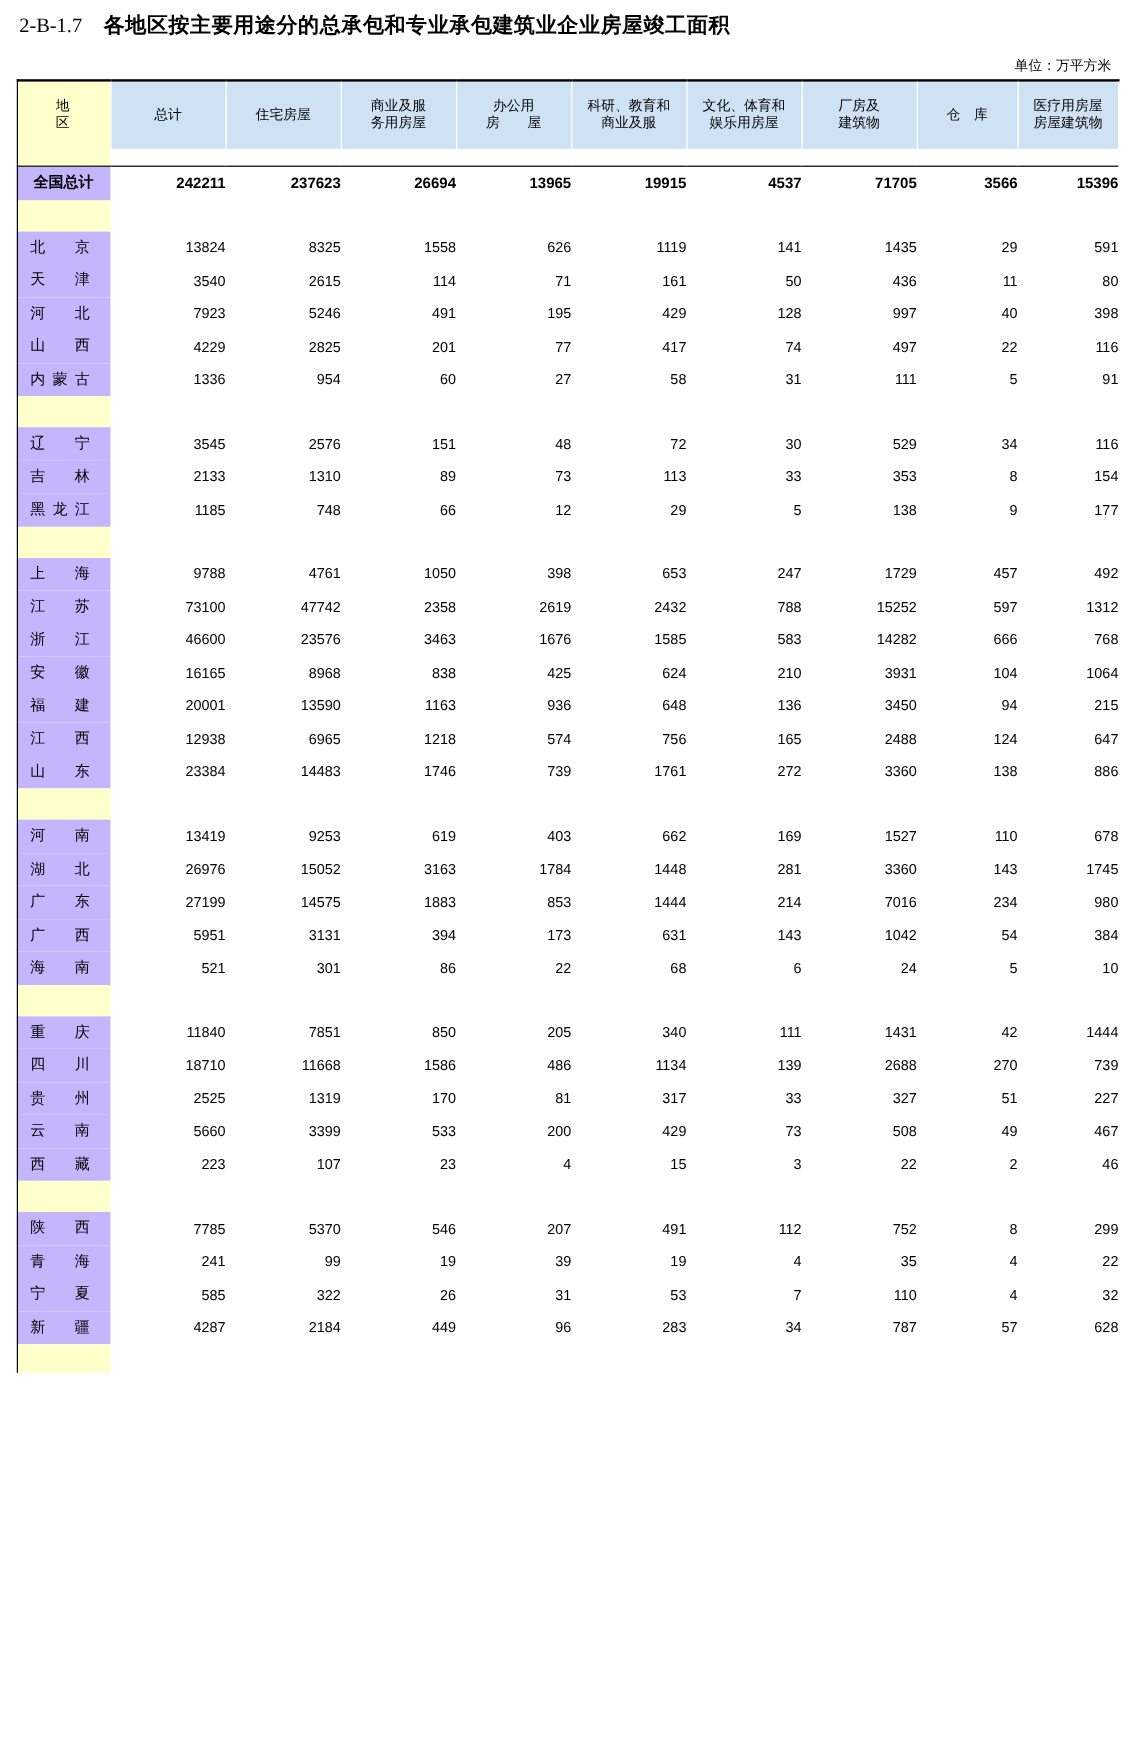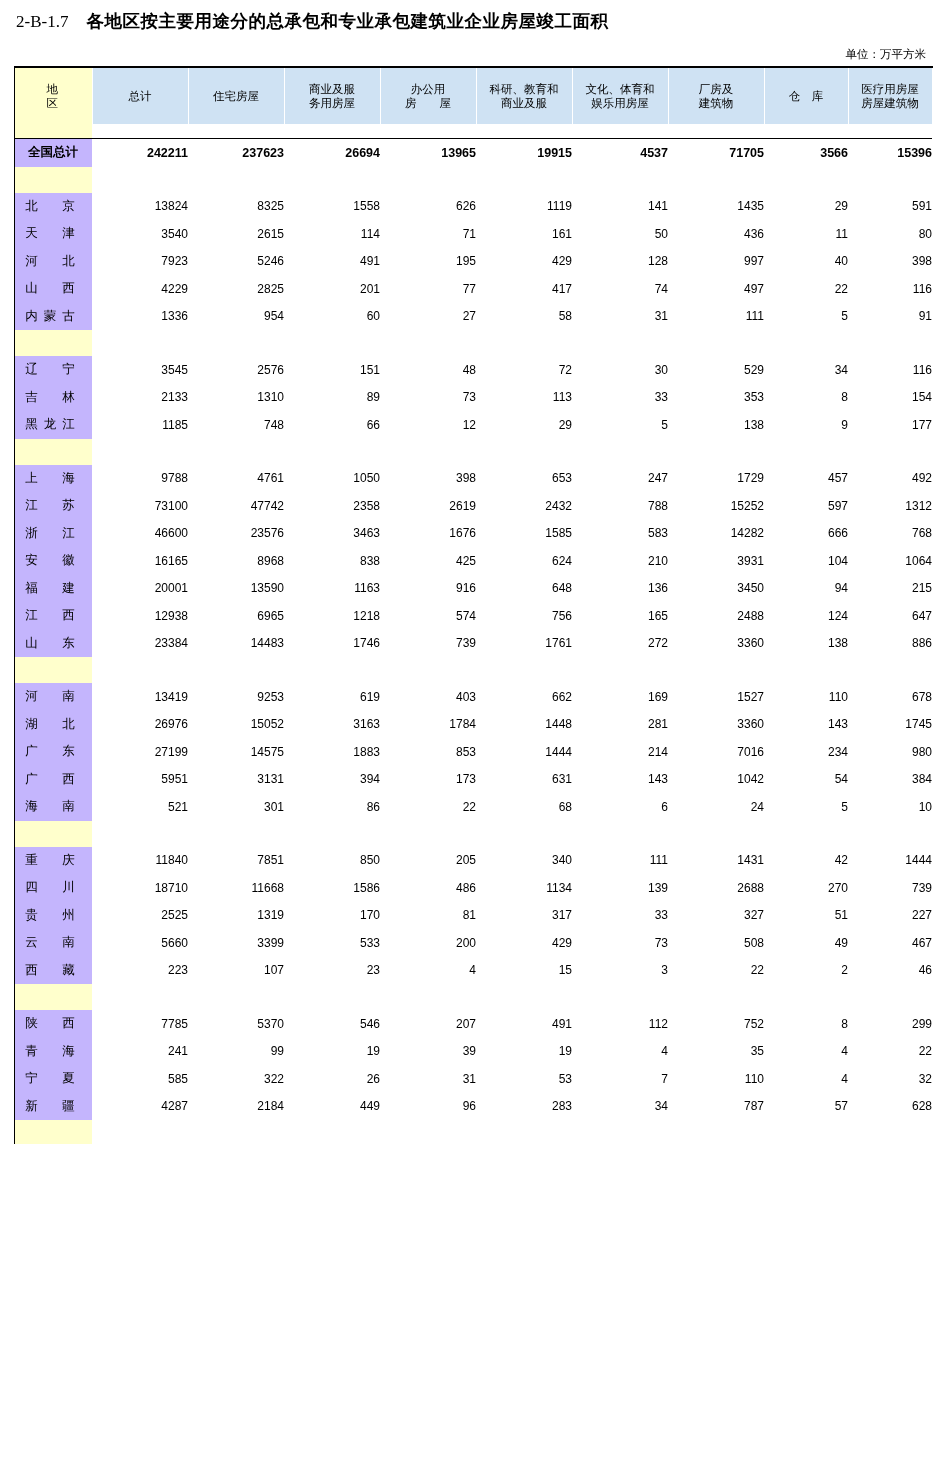--- a/index.html
+++ b/index.html
@@ -387,21 +387,21 @@
             <td class="num">210</td>
             <td class="num">3931</td>
             <td class="num">104</td>
             <td class="num">1064</td>
           </tr>
           <tr>
             <td class="region">福　建</td>
             <td class="num">20001</td>
             <td class="num">13590</td>
             <td class="num">1163</td>
-            <td class="num">916</td>
+            <td class="num">936</td>
             <td class="num">648</td>
             <td class="num">136</td>
             <td class="num">3450</td>
             <td class="num">94</td>
             <td class="num">215</td>
           </tr>
           <tr>
             <td class="region">江　西</td>
             <td class="num">12938</td>
             <td class="num">6965</td>

